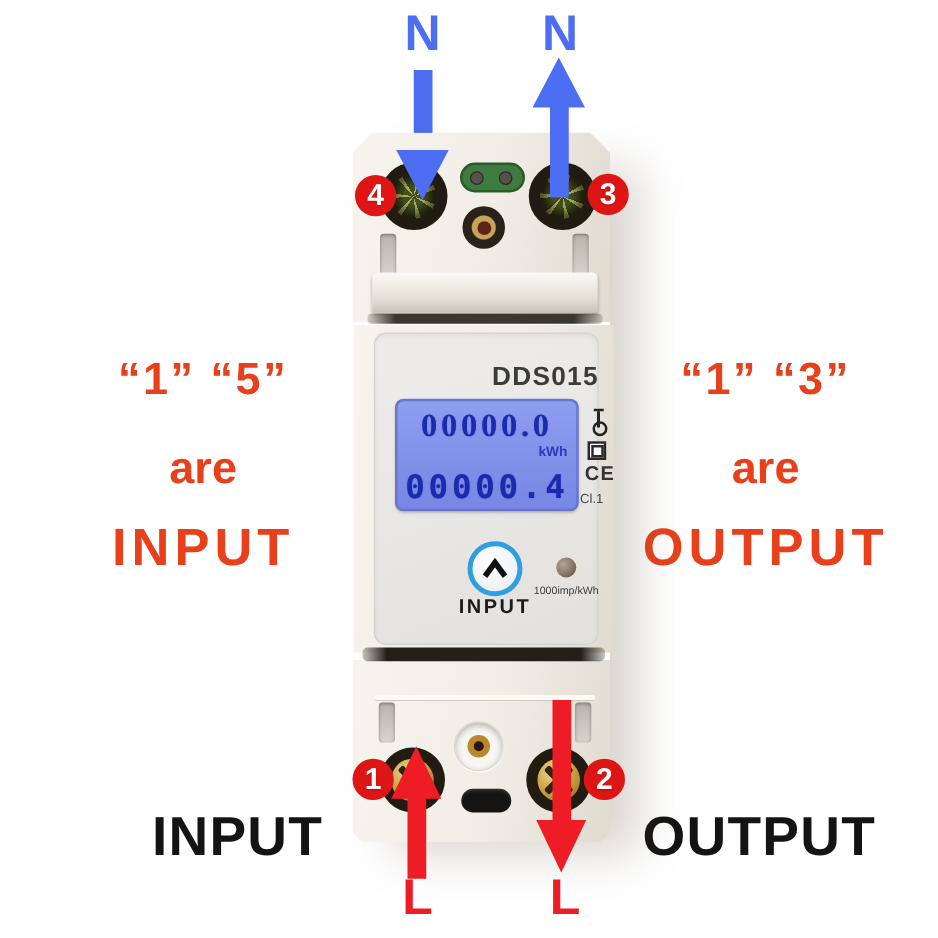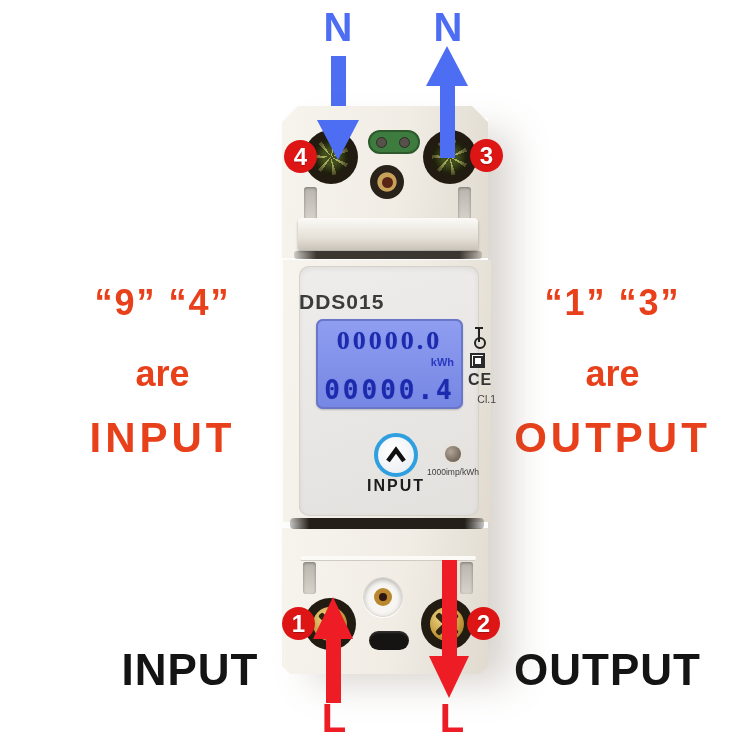--- a/index.html
+++ b/index.html
@@ -91,21 +91,21 @@
   .seal.bottom-seal .ring{width:18px;height:18px;border-radius:50%;background:#b9872e;
     display:flex;align-items:center;justify-content:center;}
   .seal.bottom-seal .dot{width:8px;height:8px;border-radius:50%;background:#2e1710;}
   .oval-slot{position:absolute;left:369px;top:631px;width:40px;height:19px;border-radius:10px;z-index:2;
     background:#161412;box-shadow:inset 0 2px 2px rgba(255,255,255,.12);}
 
   
   .face{position:absolute;left:299px;top:266px;width:180px;height:250px;border-radius:10px;z-index:2;
     background:linear-gradient(160deg,#efedeb,#e3e1de);
     box-shadow:inset 0 0 0 1px #d5d2cc,inset 0 2px 6px rgba(0,0,0,.08);}
-  .model{position:absolute;left:299px;top:290px;width:180px;text-align:left;z-index:3;
+  .model{position:absolute;left:299px;top:290px;width:180px;text-align:right;z-index:3;
     font-size:21px;font-weight:bold;color:#3b3b3b;letter-spacing:1px;}
   .lcd{position:absolute;left:316px;top:319px;width:147px;height:90px;border-radius:7px;z-index:3;
     background:linear-gradient(180deg,var(--lcd-bg1),var(--lcd-bg2));
     box-shadow:inset 0 0 0 2px #6a76c8,0 1px 2px rgba(0,0,0,.2);}
   .lcd-row{position:absolute;left:320px;width:139px;text-align:center;z-index:4;
     font-family:"DejaVu Sans Mono",monospace;font-weight:bold;font-size:26px;
     color:var(--lcd-digit);letter-spacing:3px;text-shadow:0 0 1px rgba(28,43,174,.5);}
   .lcd-unit{position:absolute;left:398px;top:356px;width:56px;text-align:right;z-index:4;
     font-size:11px;font-weight:bold;color:#2a3ac0;}
   .specs{position:absolute;left:299px;top:414px;width:180px;text-align:center;z-index:3;
@@ -123,28 +123,28 @@
 
   
   .icon-col-item{position:absolute;z-index:4;}
   .seal-key{left:472px;top:326px;width:14px;height:23px;}
   .seal-key::before{content:"";position:absolute;left:3px;top:1px;width:8px;height:13px;border-top:2px solid #222;
     background:linear-gradient(to right,transparent 3px,#222 3px,#222 5px,transparent 5px);}
   .seal-key::after{content:"";position:absolute;left:2px;bottom:0;width:8px;height:8px;border:2px solid #222;border-radius:50%;}
   .dsq{left:470px;top:353px;width:15px;height:15px;border:2px solid #2a2a2a;display:flex;align-items:center;justify-content:center;background:#fff;}
   .dsq::before{content:"";width:6px;height:6px;border:2px solid #2a2a2a;}
   .ce-mark{left:464px;top:371px;width:32px;font-size:16px;font-weight:bold;color:#333;letter-spacing:1px;text-align:center;}
-  .class-mark{left:464px;top:393px;width:32px;font-size:10.5px;color:#444;text-align:right;}
+  .class-mark{left:464px;top:393px;width:32px;font-size:10.5px;color:#444;text-align:left;}
 </style>
 </head>
 <body>
 
 <div class="scene">
 
-  <div class="note-line note-terms" style="left:55px;top:282px;width:215px;">“9” “4”</div>
+  <div class="note-line note-terms" style="left:55px;top:282px;width:215px;">“1” “5”</div>
   <div class="note-line note-verb" style="left:55px;top:353px;width:215px;">are</div>
   <div class="note-line note-role" style="left:55px;top:414px;width:215px;">INPUT</div>
 
   <div class="note-line note-terms" style="left:505px;top:282px;width:215px;">“1” “3”</div>
   <div class="note-line note-verb" style="left:505px;top:353px;width:215px;">are</div>
   <div class="note-line note-role" style="left:505px;top:414px;width:215px;">OUTPUT</div>
 
   <div class="black-label" style="left:106px;top:645px;width:168px;">INPUT</div>
   <div class="black-label" style="left:514px;top:645px;width:182px;">OUTPUT</div>
 

